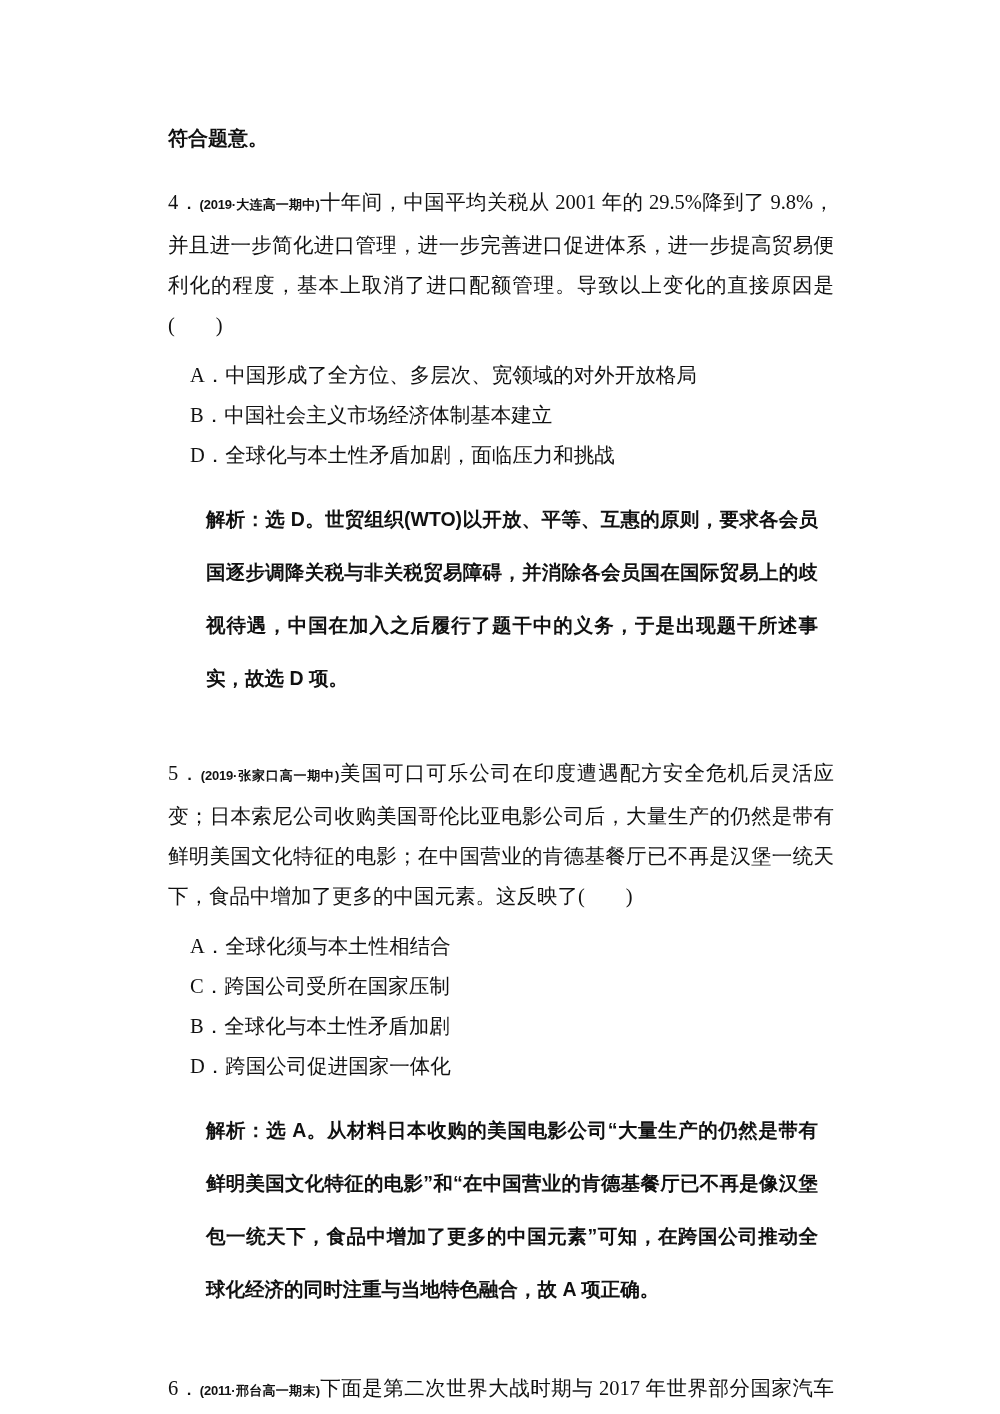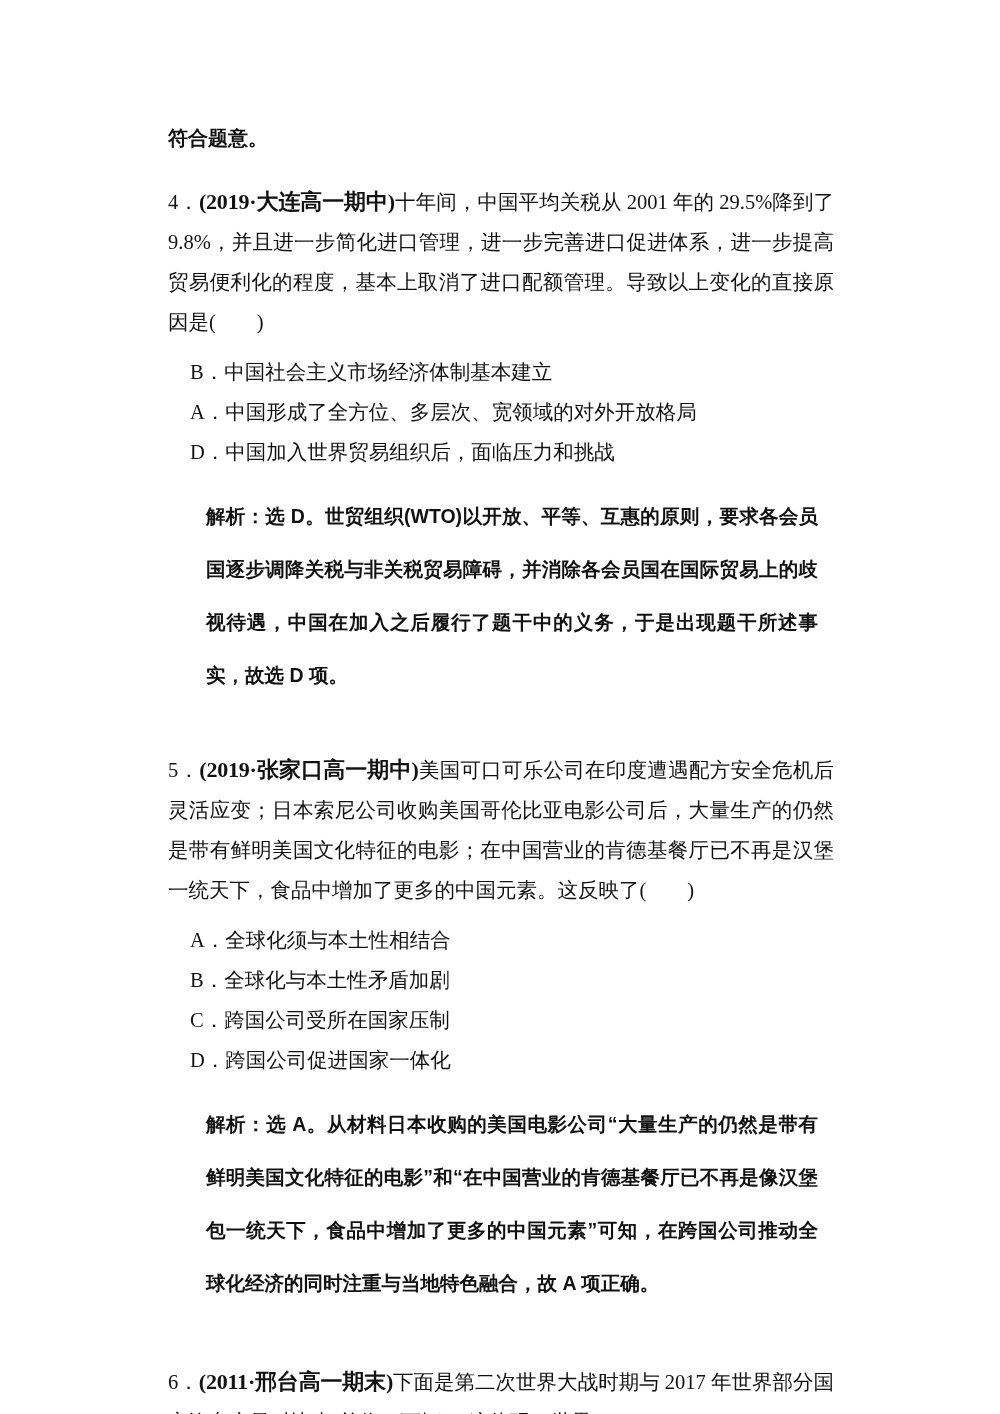--- a/index.html
+++ b/index.html
@@ -39,23 +39,23 @@
     margin-top: 14px;
   }
   .tail-bold {
     font-family: "Liberation Sans", "DejaVu Sans", sans-serif;
     font-weight: bold;
     font-size: 20px;
     line-height: 40px;
     margin: 0;
   }
   .src {
-    font-family: Liberation Serif, serif;
+    font-family: Liberation Sans, sans-serif;
     font-weight: bold;
-    font-size: 22px;
+    font-size: 13px;
     letter-spacing: -0.2px;
   }
   .qnum {
     font-family: "Liberation Serif", serif;
   }
   .opt {
     font-size: 20.5px;
     line-height: 40px;
     margin: 0;
     padding-left: 22px;
@@ -88,37 +88,37 @@
   <div class="content">
 
     <p class="tail-bold">符合题意。</p>
 
     <div class="spacer-sm"></div>
 
     <p class="para q-para"><span class="qnum">4．</span><span class="src">(2019·大连高一期中)</span><span>十年间，中国平均关税从 2001 年的 29.5%降到了 9.8%，并且进一步简化进口管理，进一步完善进口促进体系，进一步提高贸易便利化的程度，基本上取消了进口配额管理。导致以上变化的直接原因是(　　)</span></p>
 
     <div class="spacer-sm"></div>
 
+    <p class="opt"><span class="lbl">A．</span><span>中国形成了全方位、多层次、宽领域的对外开放格局</span></p>
     <p class="opt"><span class="lbl">B．</span><span>中国社会主义市场经济体制基本建立</span></p>
-    <p class="opt"><span class="lbl">A．</span><span>中国形成了全方位、多层次、宽领域的对外开放格局</span></p>
-    <p class="opt"><span class="lbl">D．</span><span>中国加入世界贸易组织后，面临压力和挑战</span></p>
+    <p class="opt"><span class="lbl">D．</span><span>全球化与本土性矛盾加剧，面临压力和挑战</span></p>
 
     <div class="analysis-block">
       <p class="analysis">解析：选 D。世贸组织(WTO)以开放、平等、互惠的原则，要求各会员国逐步调降关税与非关税贸易障碍，并消除各会员国在国际贸易上的歧视待遇，中国在加入之后履行了题干中的义务，于是出现题干所述事实，故选 D 项。</p>
     </div>
 
     <div class="spacer-md"></div>
 
     <p class="para q-para"><span class="qnum">5．</span><span class="src">(2019·张家口高一期中)</span><span>美国可口可乐公司在印度遭遇配方安全危机后灵活应变；日本索尼公司收购美国哥伦比亚电影公司后，大量生产的仍然是带有鲜明美国文化特征的电影；在中国营业的肯德基餐厅已不再是汉堡一统天下，食品中增加了更多的中国元素。这反映了(　　)</span></p>
 
     <div class="spacer-sm"></div>
 
     <p class="opt"><span class="lbl">A．</span><span>全球化须与本土性相结合</span></p>
+    <p class="opt"><span class="lbl">C．</span><span>跨国公司受所在国家压制</span></p>
     <p class="opt"><span class="lbl">B．</span><span>全球化与本土性矛盾加剧</span></p>
-    <p class="opt"><span class="lbl">C．</span><span>跨国公司受所在国家压制</span></p>
     <p class="opt"><span class="lbl">D．</span><span>跨国公司促进国家一体化</span></p>
 
     <div class="analysis-block">
       <p class="analysis">解析：选 A。从材料日本收购的美国电影公司“大量生产的仍然是带有鲜明美国文化特征的电影”和“在中国营业的肯德基餐厅已不再是像汉堡包一统天下，食品中增加了更多的中国元素”可知，在跨国公司推动全球化经济的同时注重与当地特色融合，故 A 项正确。</p>
     </div>
 
     <div class="spacer-lg"></div>
 
     <p class="para q-para"><span class="qnum">6．</span><span class="src">(2011·邢台高一期末)</span><span>下面是第二次世界大战时期与 2017 年世界部分国家汽车产量对比表(单位：万辆)。这体现了世界(　　)</span></p>
 

